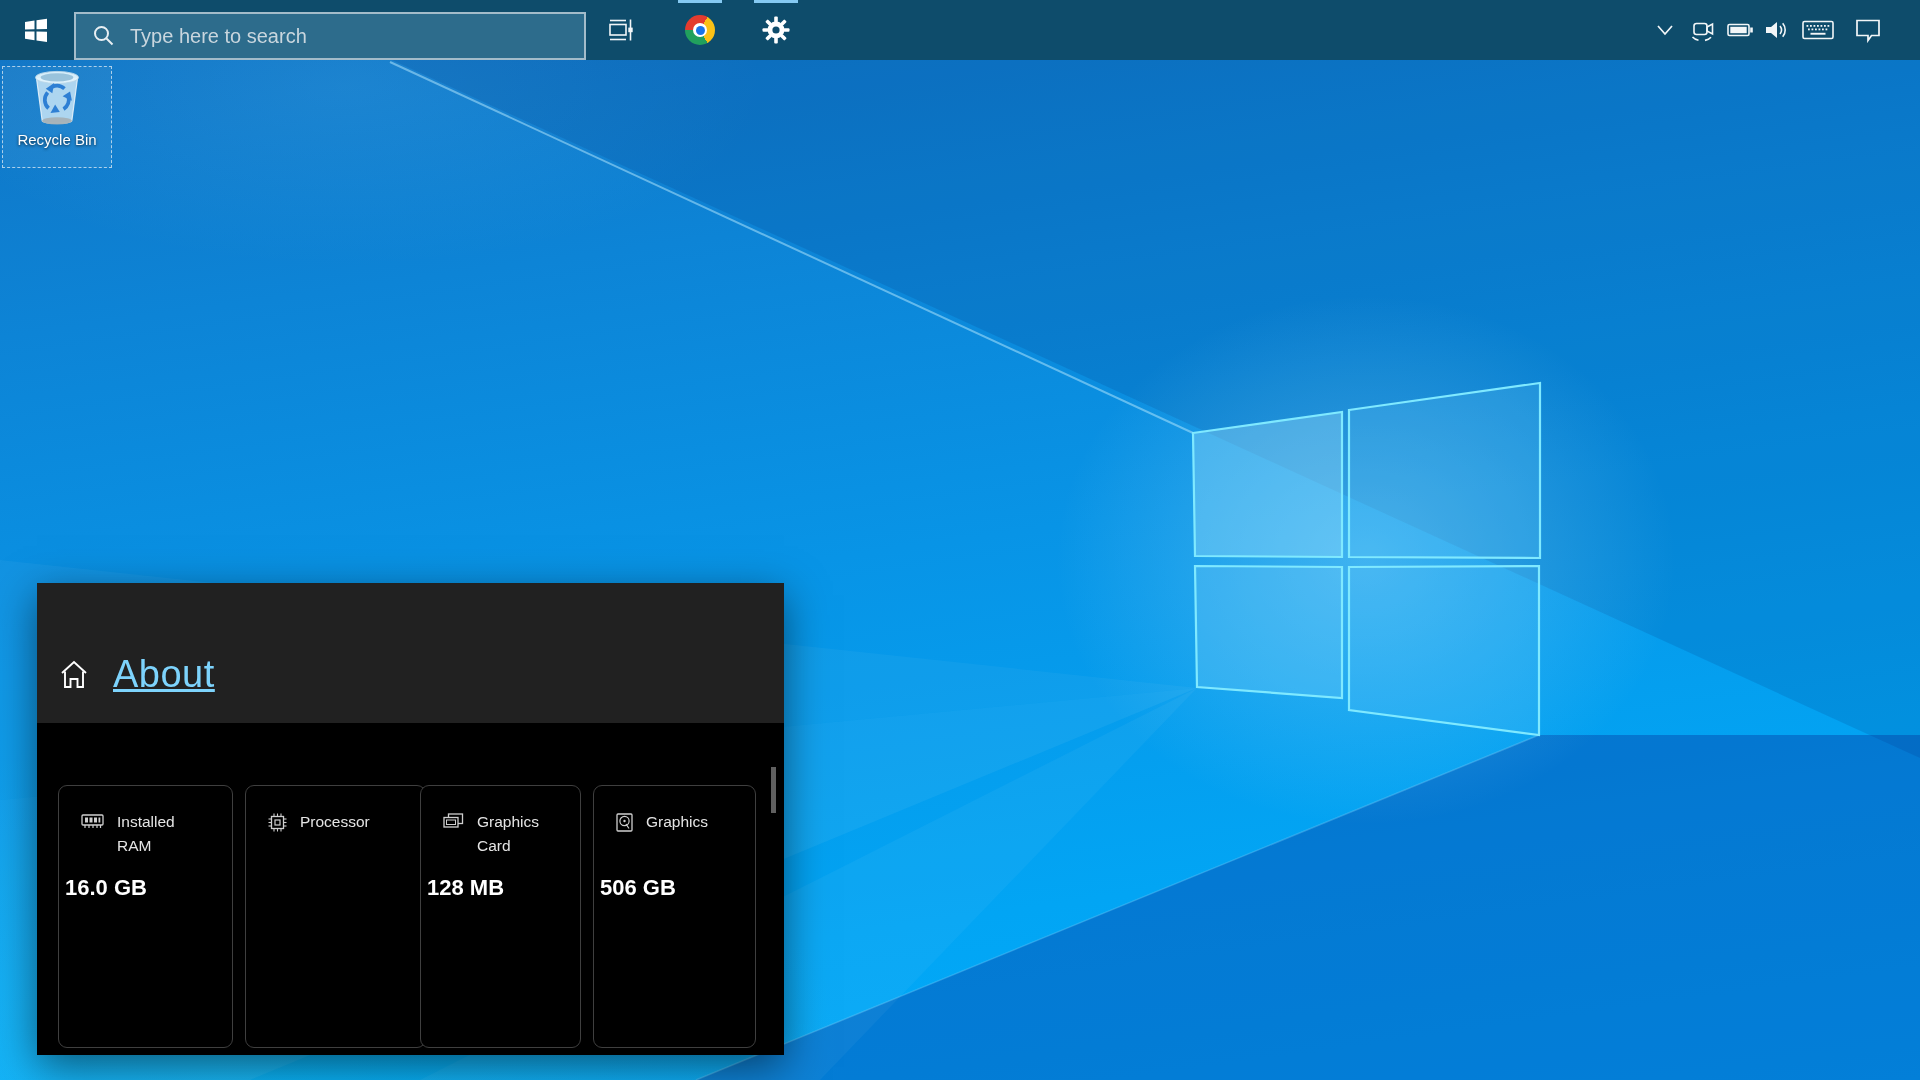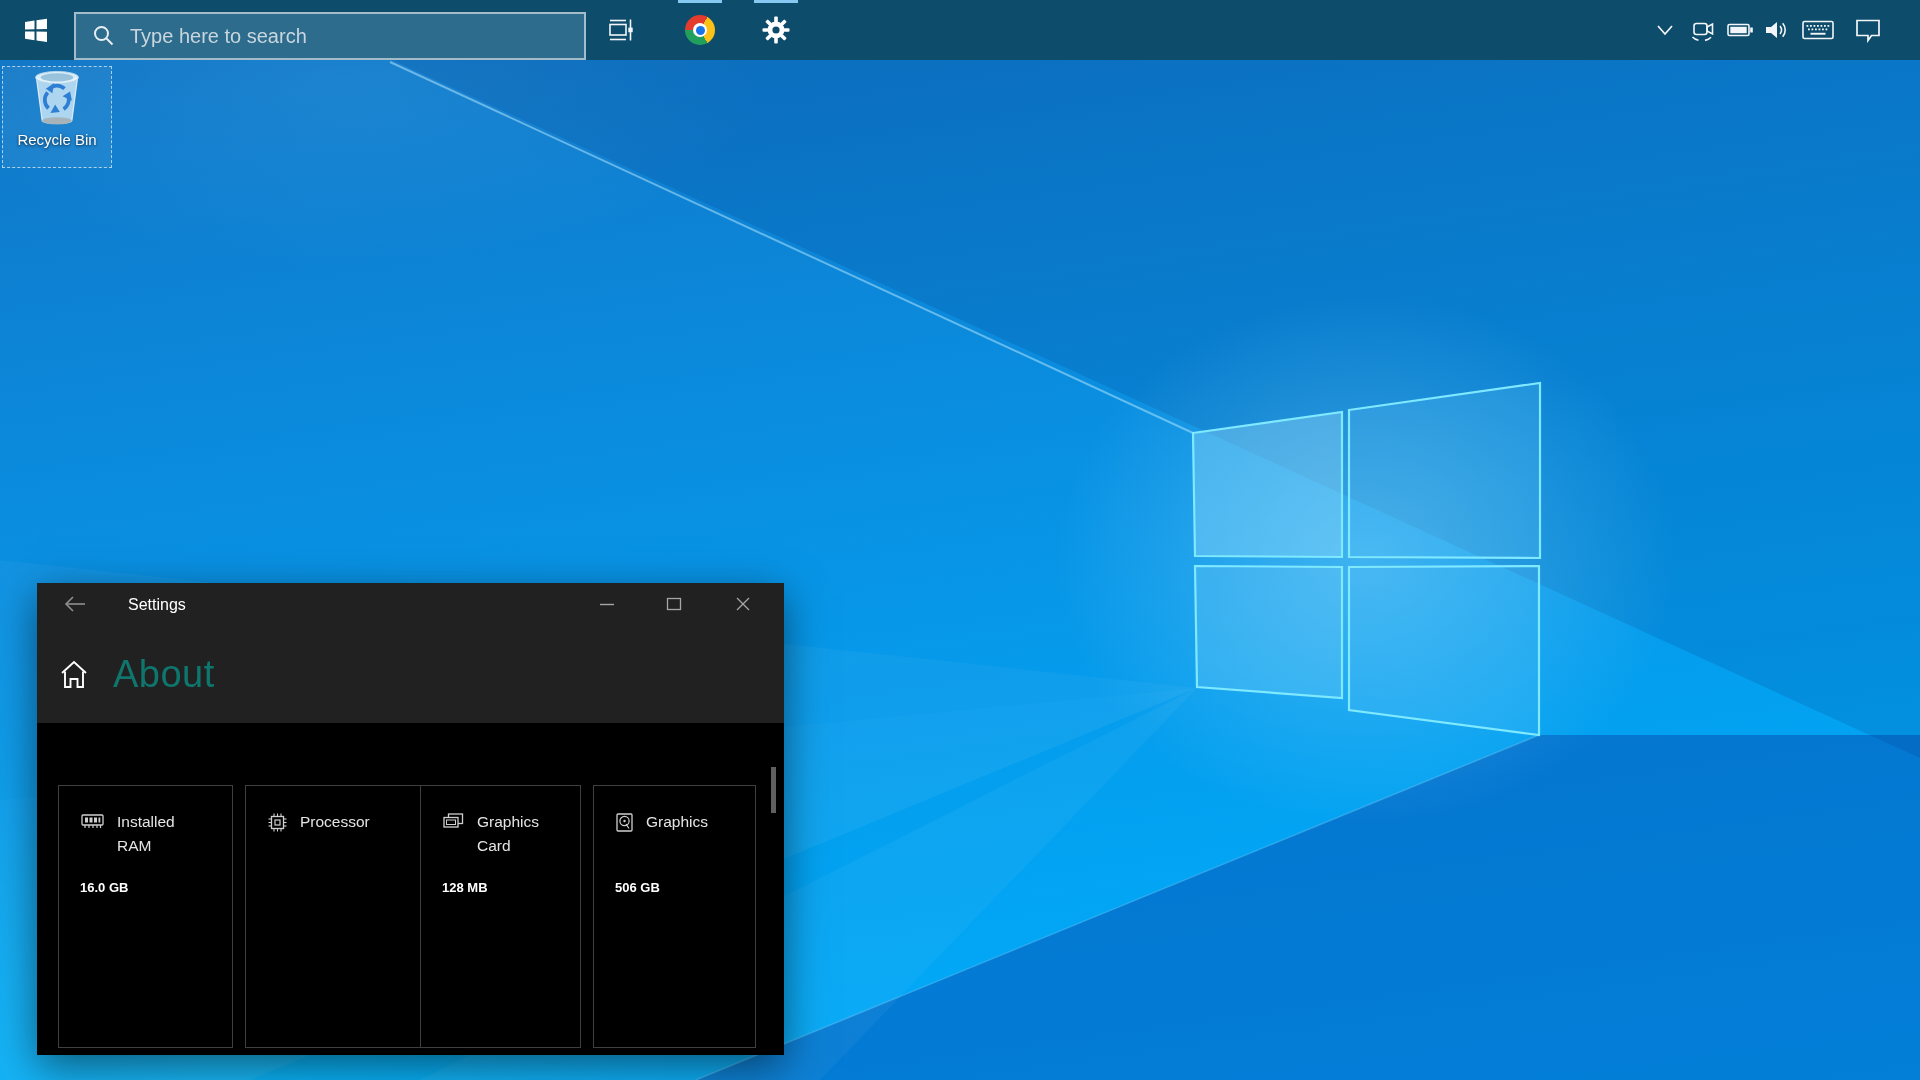--- a/index.html
+++ b/index.html
@@ -38,32 +38,32 @@
   
   .swin{position:absolute;left:37px;top:583px;width:747px;height:472px;background:#000;
         box-shadow:0 12px 40px rgba(0,0,0,0.5);color:#fff;z-index:40;}
   .sw-header{position:absolute;left:0;top:0;right:0;height:140px;background:#212121;}
   .sw-titlebar{position:absolute;left:0;top:0;right:0;height:42px;}
   .sw-back{position:absolute;left:12px;top:0;width:52px;height:42px;display:flex;align-items:center;justify-content:center;}
   .sw-title{position:absolute;left:91px;top:0;height:42px;line-height:43px;font-size:16px;color:#fff;}
   .capbtn{position:absolute;top:0;width:46px;height:42px;display:flex;align-items:center;justify-content:center;}
   .cap-min{left:547px;} .cap-max{left:614px;} .cap-close{left:683px;}
   .sw-page{position:absolute;left:23px;top:42px;height:98px;display:flex;align-items:center;}
-  .sw-page .pg-title{font-size:38px;font-weight:400;color:#0f766e;margin-left:25px;letter-spacing:0.5px;}
+  .sw-page .pg-title{font-size:38px;font-weight:400;color:#7dd3fc;margin-left:25px;letter-spacing:0.5px;text-decoration:underline;}
   .sw-scroll{position:absolute;right:8px;top:184px;width:5px;height:46px;background:#606060;}
 
   .card{position:absolute;top:202px;height:263px;background:#000;border:1px solid #3f3f3f;
-        border-radius:0;box-sizing:border-box;}
+        border-radius:9px;box-sizing:border-box;}
   .card1{left:21px;width:175px;} .card2{left:208px;width:181px;}
   .card3{left:383px;width:161px;} .card4{left:556px;width:163px;}
   .card .hdr{display:flex;align-items:flex-start;gap:13px;padding:24px 10px 0 22px;}
   .card .hdr svg{flex:0 0 auto;margin-top:3px;}
   .card .clabel{color:#e4e4e4;font-size:15.5px;line-height:24px;max-width:84px;}
-  .card .cvalue{position:absolute;left:21px;top:86px;right:18px;color:#fff;font-weight:bold;
-                font-size:13px;line-height:32px;}
+  .card .cvalue{position:absolute;left:6px;top:86px;right:18px;color:#fff;font-weight:bold;
+                font-size:22px;line-height:32px;}
 </style>
 </head>
 <body>
 
 <div class="screen">
 
   <div class="wallpaper">
     <svg viewBox="0 0 1920 1080" preserveAspectRatio="none">
       <defs>
         <radialGradient id="glow" cx="50%" cy="50%" r="50%">
@@ -224,45 +224,20 @@
         <polygon points="44,26 46,36 36,31"></polygon>
         <polygon points="33,48 23,49 28,40"></polygon>
       </g>
     </svg>
     <span class="lbl">Recycle Bin</span>
   </div>
 
   <div class="swin">
     <div class="sw-header"></div>
 
-    <div class="sw-titlebar">
-      <div class="sw-back">
-        <svg width="26" height="22" viewBox="0 0 26 22">
-          <line x1="4" y1="11" x2="23" y2="11" stroke="#8f8f8f" stroke-width="1.6"></line>
-          <polyline points="11,4 4,11 11,18" fill="none" stroke="#8f8f8f" stroke-width="1.6"></polyline>
-        </svg>
-      </div>
-      <div class="sw-title">Settings</div>
-      <div class="capbtn cap-min">
-        <svg width="16" height="16" viewBox="0 0 16 16">
-          <line x1="1" y1="8.5" x2="15" y2="8.5" stroke="#a6a6a6" stroke-width="1.4"></line>
-        </svg>
-      </div>
-      <div class="capbtn cap-max">
-        <svg width="16" height="16" viewBox="0 0 16 16">
-          <rect x="1.5" y="2.5" width="13" height="11" fill="none" stroke="#a6a6a6" stroke-width="1.3"></rect>
-        </svg>
-      </div>
-      <div class="capbtn cap-close">
-        <svg width="16" height="16" viewBox="0 0 16 16">
-          <line x1="2" y1="2" x2="14" y2="14" stroke="#a6a6a6" stroke-width="1.3"></line>
-          <line x1="14" y1="2" x2="2" y2="14" stroke="#a6a6a6" stroke-width="1.3"></line>
-        </svg>
-      </div>
-    </div>
 
     <div class="sw-page">
       <svg width="28" height="31" viewBox="0 0 28 31">
         <path d="M2,14 L14,3 L26,14" fill="none" stroke="#ffffff" stroke-width="1.9"></path>
         <path d="M5,12.5 V28 H10.5 V20 H17.5 V28 H23 V12.5" fill="none" stroke="#ffffff" stroke-width="1.9"></path>
       </svg>
       <span class="pg-title">About</span>
     </div>
 
     <div class="card card1">

